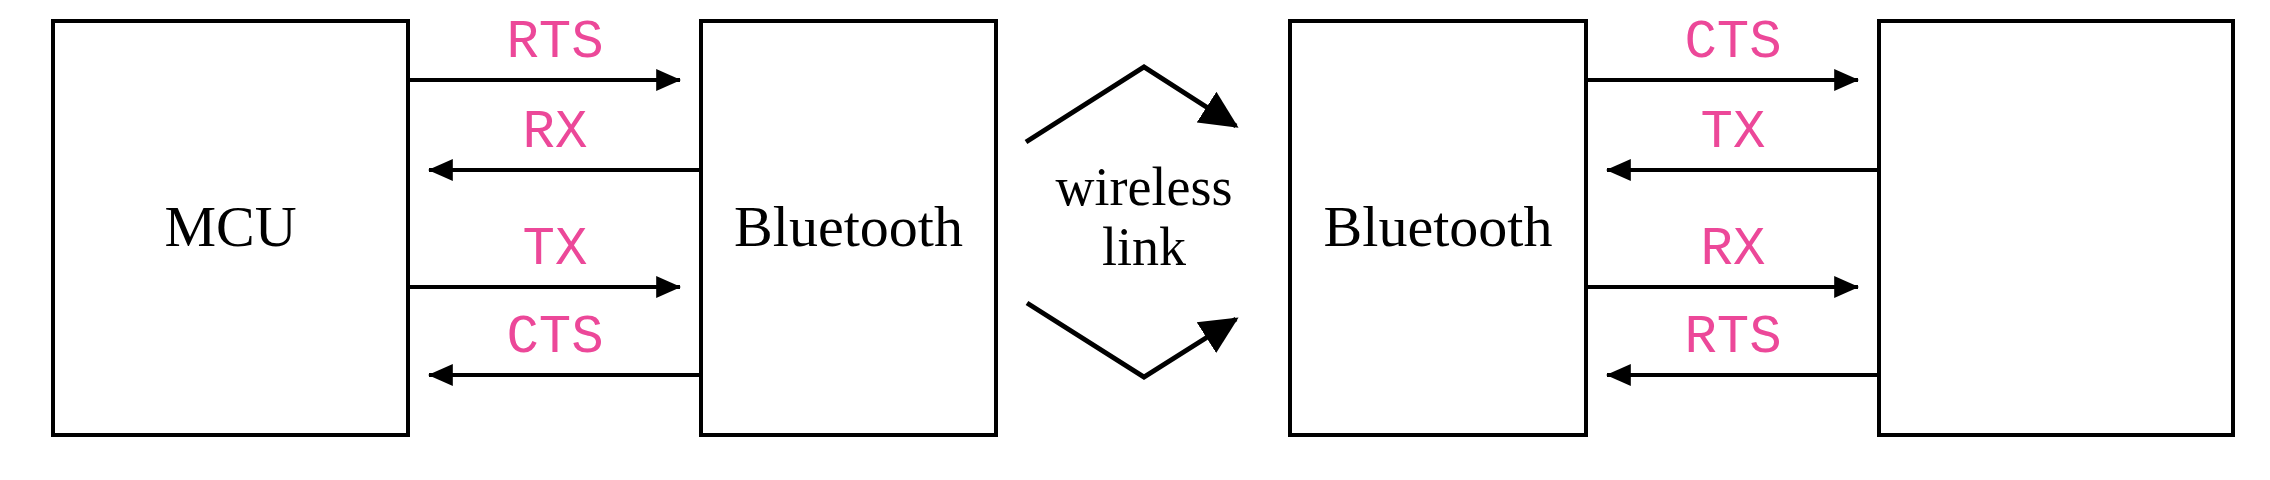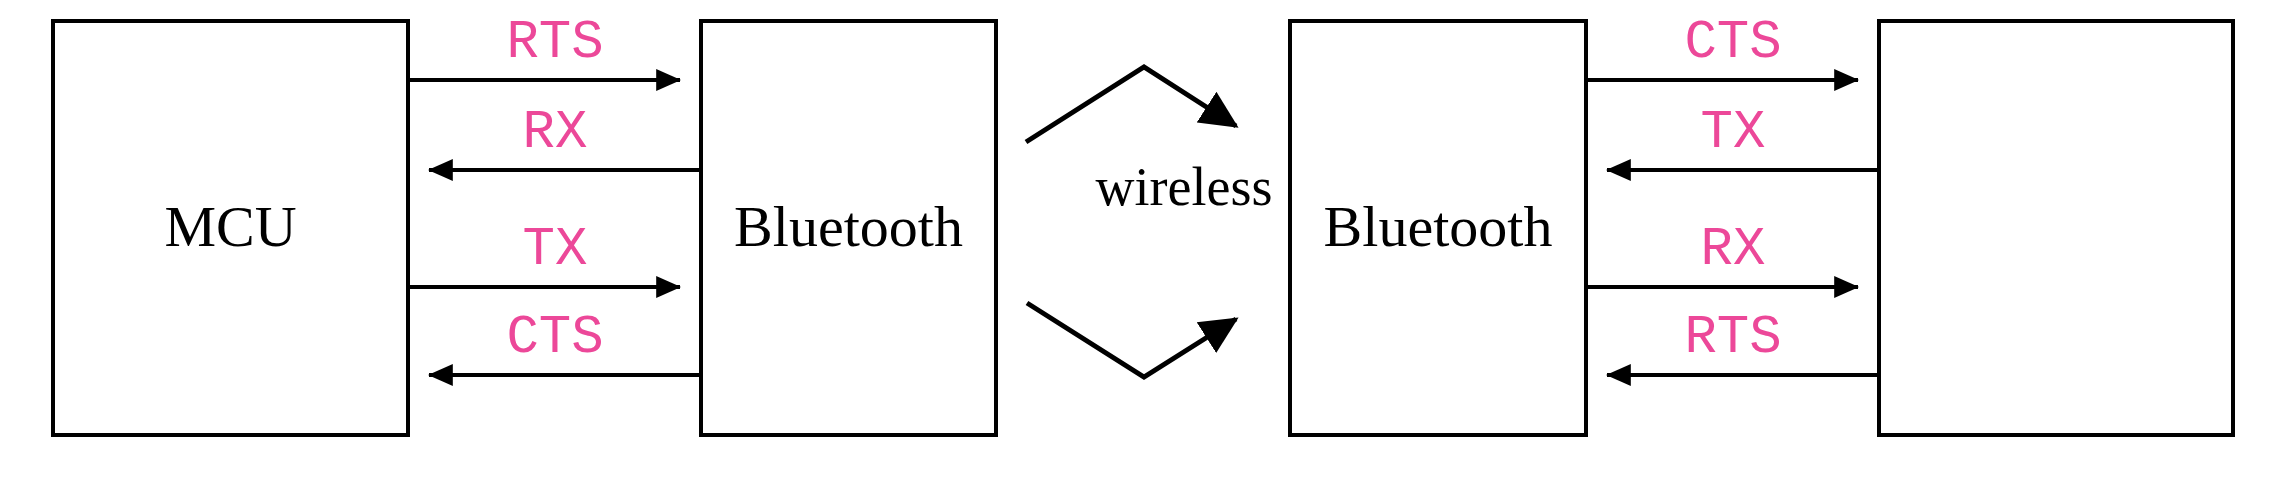--- a/index.html
+++ b/index.html
@@ -58,15 +58,16 @@
   <div class="siglabel" style="left:410px; top:16px;  width:290px;">RTS</div>
   <div class="siglabel" style="left:410px; top:106px; width:290px;">RX</div>
   <div class="siglabel" style="left:410px; top:223px; width:290px;">TX</div>
   <div class="siglabel" style="left:410px; top:311px; width:290px;">CTS</div>
 
   <div class="siglabel" style="left:1588px; top:16px;  width:290px;">CTS</div>
   <div class="siglabel" style="left:1588px; top:106px; width:290px;">TX</div>
   <div class="siglabel" style="left:1588px; top:223px; width:290px;">RX</div>
   <div class="siglabel" style="left:1588px; top:311px; width:290px;">RTS</div>
 
-  <div class="wl" style="left:994px; top:158px; width:300px;padding-left:40px;">wireless</div>
+  <div class="wl" style="left:994px; top:158px; width:300px;">wireless</div>
+  <div class="wl" style="left:994px; top:218px; width:300px;">link</div>
 
 </div>
 
 </body></html>

